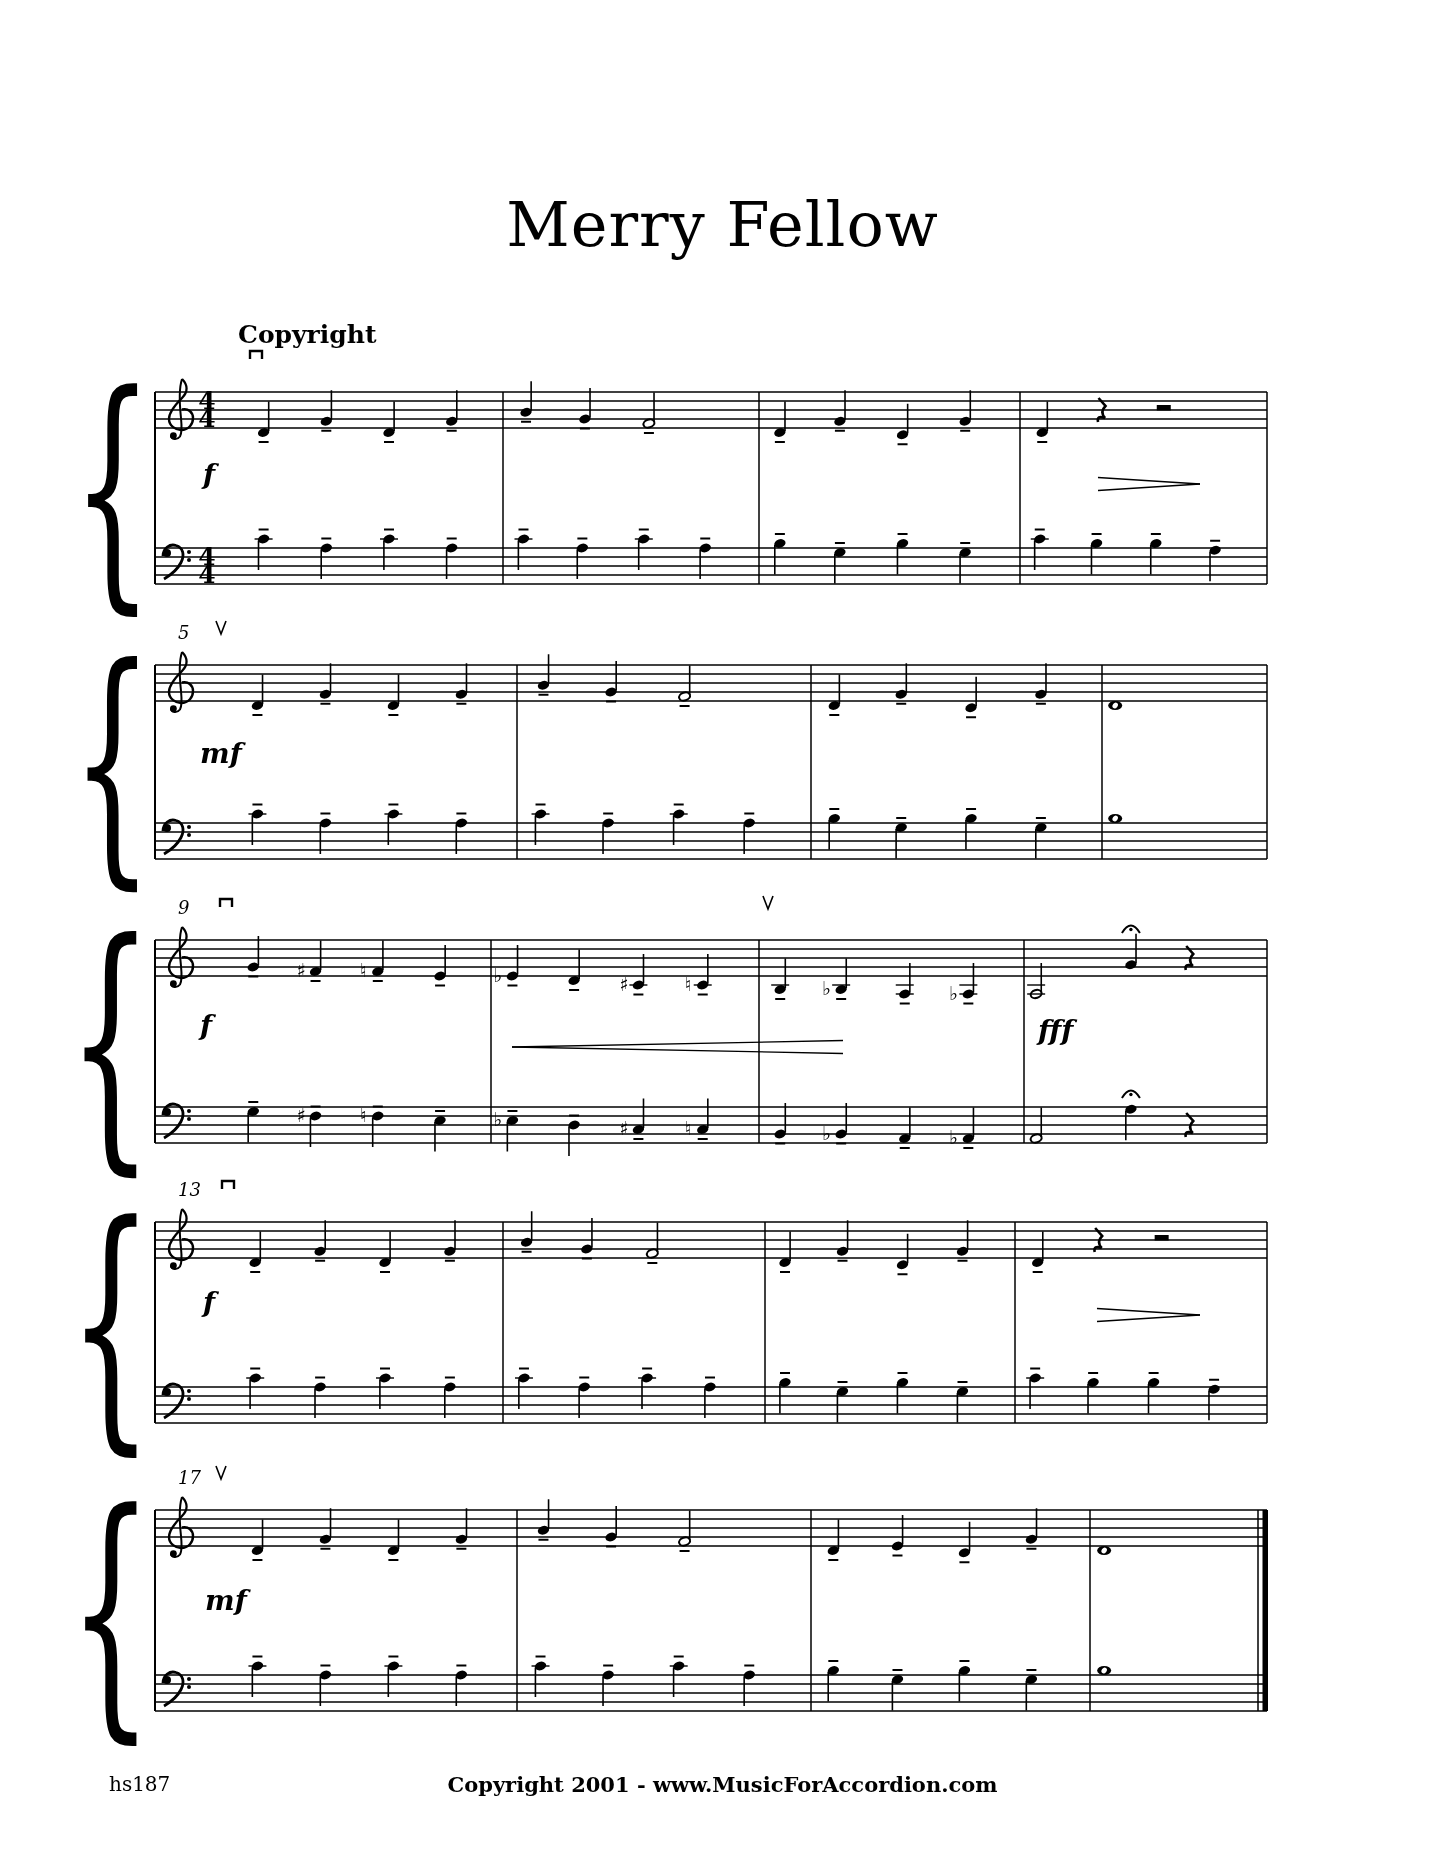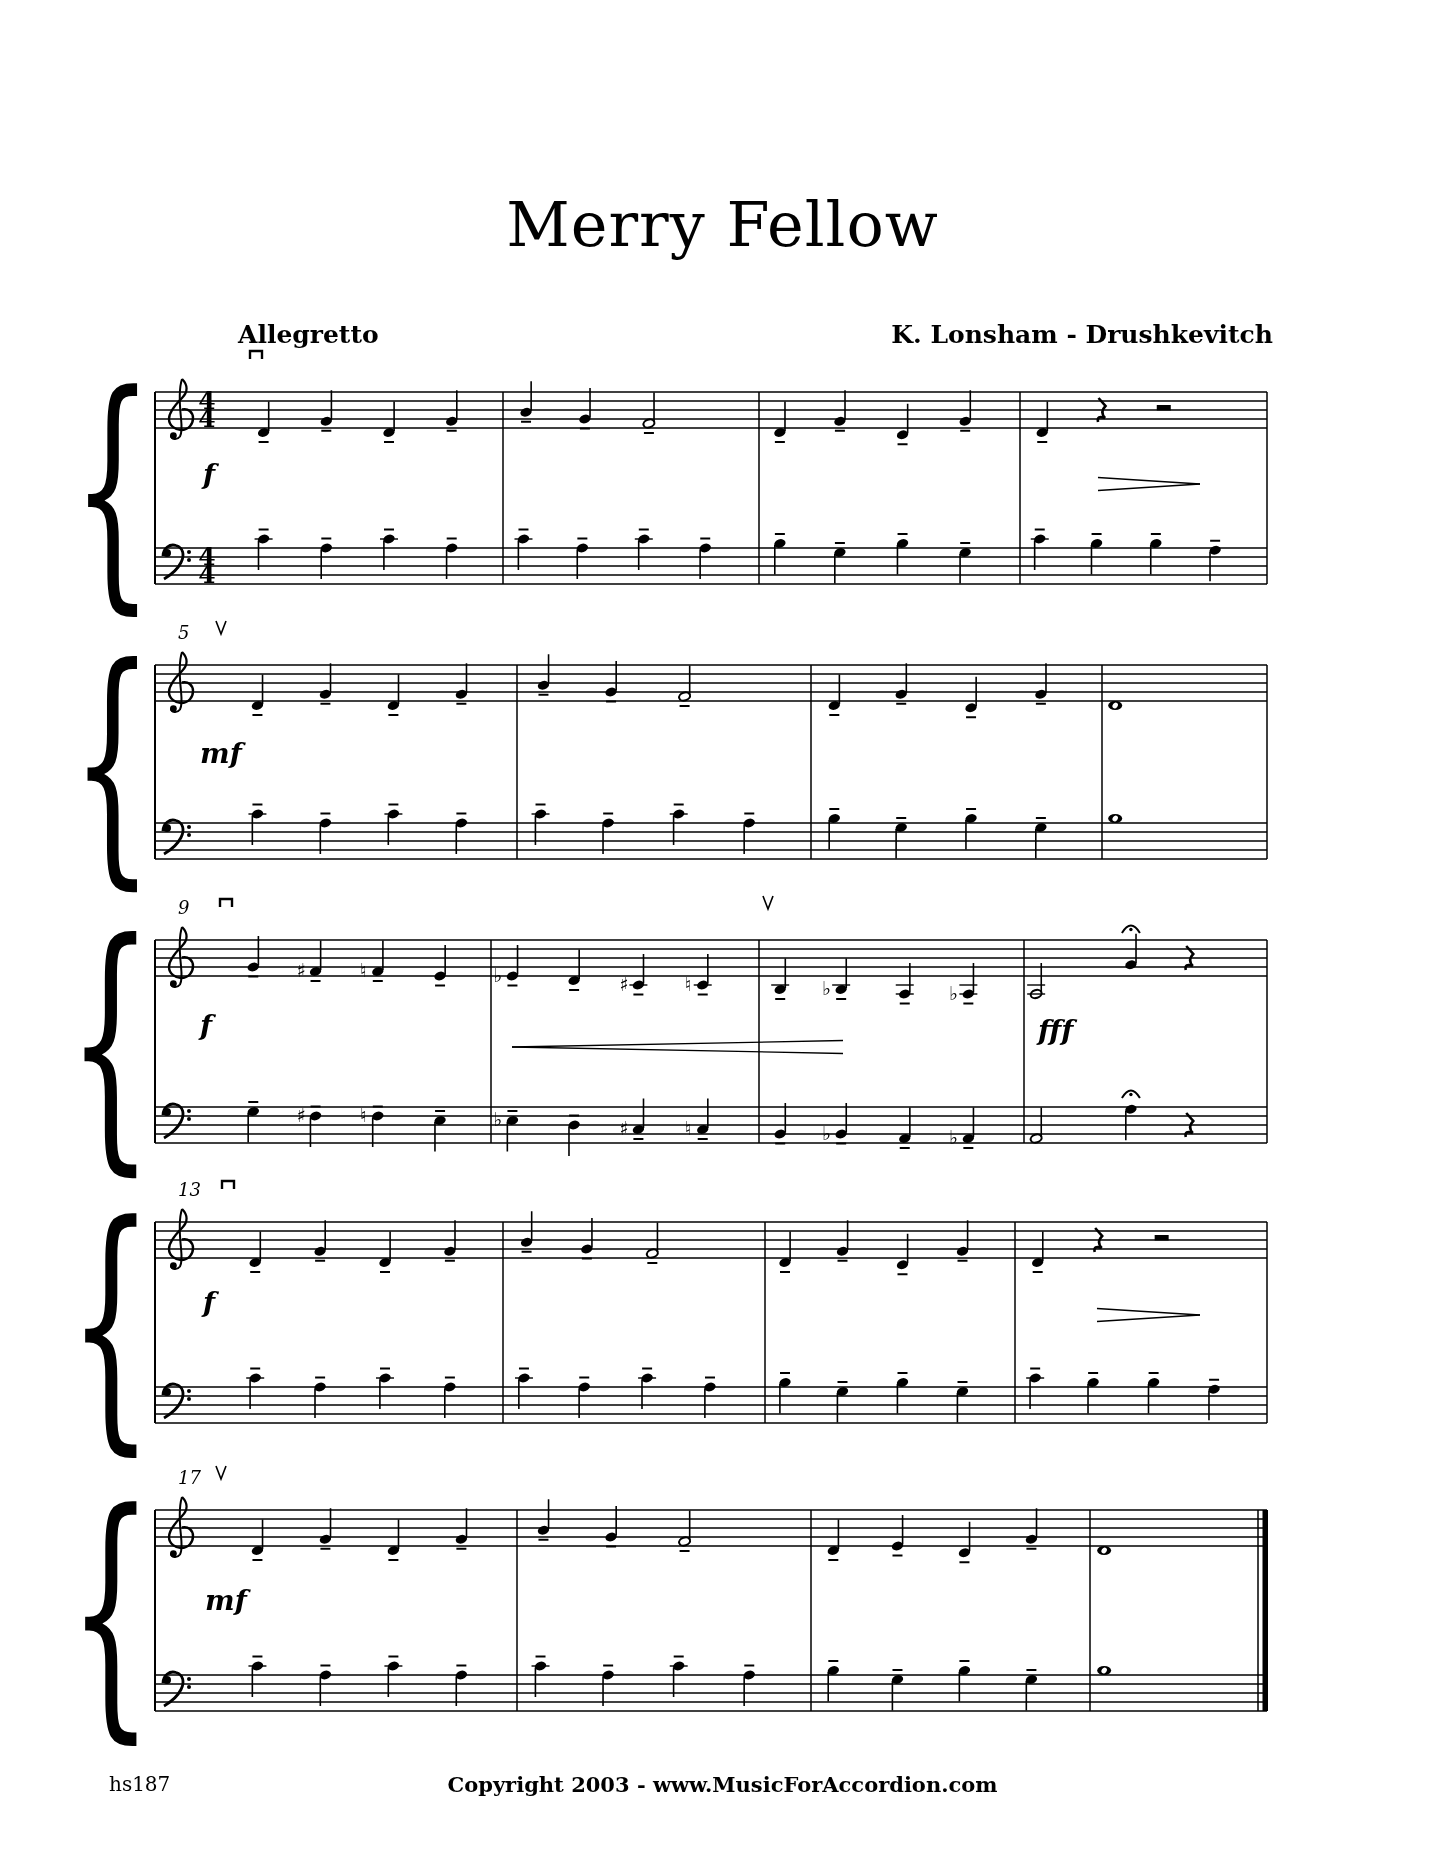--- a/index.html
+++ b/index.html
@@ -947,17 +947,16 @@
           <line x1="1026.3100000000002" y1="1681" x2="1026.3100000000002" y2="1710.5" stroke="#000000" stroke-width="1.6"></line>
           <line x1="1026.41" y1="1670" x2="1036.41" y2="1670" stroke="#000000" stroke-width="2"></line>
         </g>
         <g>
           <ellipse cx="1104.16" cy="1670.5" rx="7" ry="4.6" fill="#000000"></ellipse>
           <ellipse cx="1104.16" cy="1670.5" rx="3.2" ry="2.4" fill="#ffffff" transform="rotate(-55 1104.16 1670.5)"></ellipse>
         </g>
       </g>
     </svg>
   <div class="txt" id="title">Merry Fellow</div>
-  <div class="txt" id="tempo">Allegretto</div>
-  <div class="txt" id="composer">K. Lonsham - Drushkevitch</div>
+  <div class="txt" id="tempo">Copyright</div>
   <div class="txt" id="footer-left">hs187</div>
-  <div class="txt" id="footer-center">Copyright 2003 - www.MusicForAccordion.com</div>
+  <div class="txt" id="footer-center">Copyright 2001 - www.MusicForAccordion.com</div>
 </div>
 
 </body></html>

